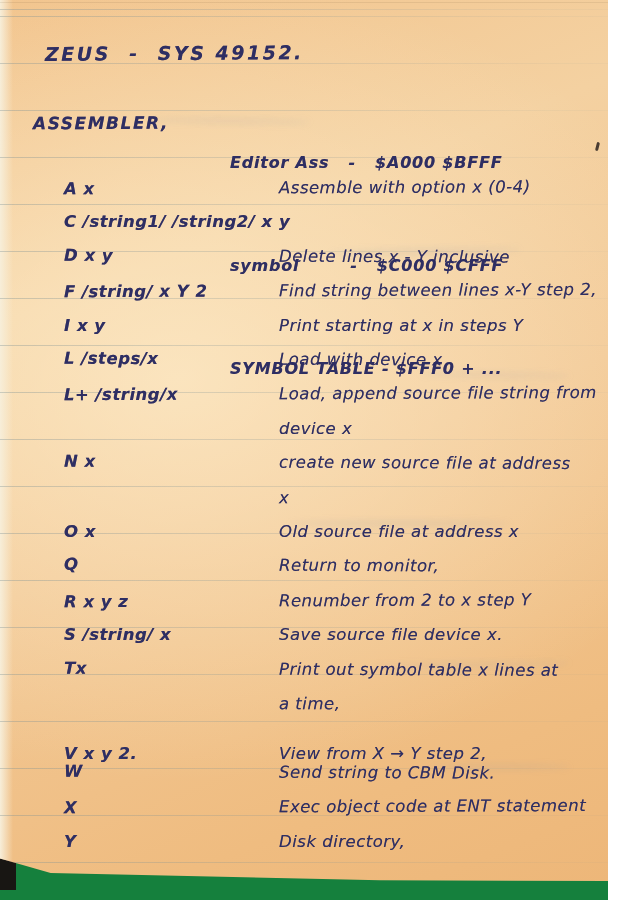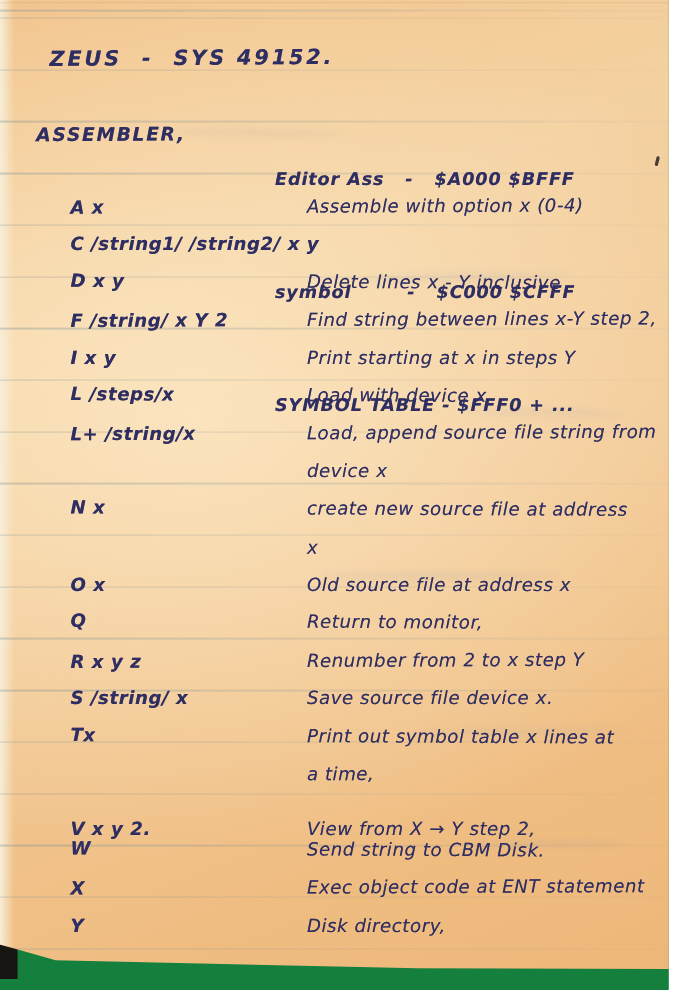--- a/index.html
+++ b/index.html
@@ -56,21 +56,21 @@
   }
   #assembler-label{
     position:absolute;left:33px;top:113px;
     font-size:17px;font-weight:bold;letter-spacing:1.5px;
     transform:rotate(-0.3deg);
   }
   #memory-map{
     position:absolute;left:230px;top:78px;
     font-size:16px;line-height:34.2px;font-weight:bold;letter-spacing:0.8px;
   }
-  #memory-map .memline{height:34.2px;margin-left:20px;}
+  #memory-map .memline{height:34.2px;}
   #command-list{
     position:absolute;left:33px;top:178px;width:585px;height:700px;margin-left:31px;
   }
   .cmd-row{position:absolute;left:0;width:100%;height:34px;font-size:16.5px;}
   .cmd-cell{position:absolute;left:0;top:0;font-weight:bold;}
   .desc-cell{position:absolute;left:215px;top:0;width:370px;}
 </style>
 </head>
 <body>
 

